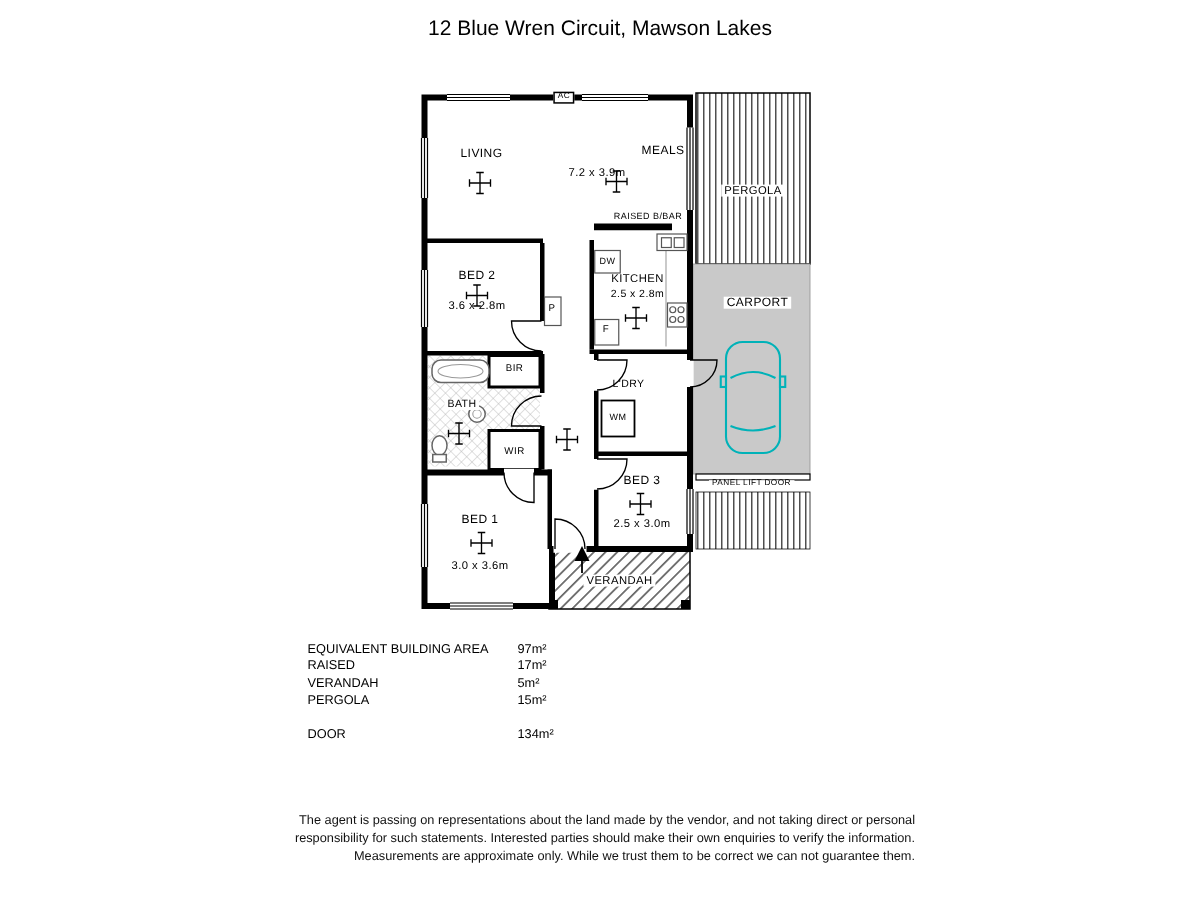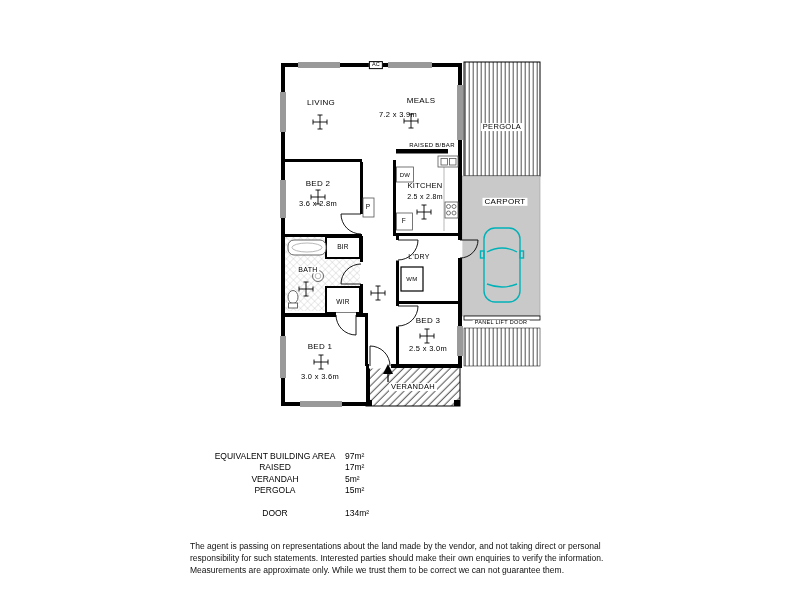--- a/index.html
+++ b/index.html
@@ -8,32 +8,33 @@
   .page { position:absolute; left:0; top:0; width:800px; height:600px; }
   .title { position:absolute; left:400px; top:10px; transform:translateX(-50%);
            font-size:14px; color:#000; white-space:nowrap; }
   .plan-svg { position:absolute; left:0; top:0; }
   .lbl { position:absolute; transform:translate(-50%,-50%); white-space:nowrap;
          color:#000; letter-spacing:0.3px; line-height:1.05; }
   .lbl.bg { background:#fff; padding:0 2px; }
   .lbl.box { background:#fff; border:1px solid #000; padding:0 2px; }
   .f8 { font-size:8px; } .f75 { font-size:7.5px; } .f7 { font-size:7px; }
   .f65 { font-size:6.5px; } .f6 { font-size:6px; } .f55 { font-size:5.5px; }
-  .areas { position:absolute; left:205px; top:451px; font-size:8.5px; color:#000;text-align:center; }
+  .areas { position:absolute; left:205px; top:427px; font-size:8.5px; color:#000; }
   .arow { display:flex; line-height:11.3px; }
   .albl { width:140px; }
   .arow.total { margin-top:12px; }
   .disclaimer { position:absolute; left:400px; top:540px; transform:translateX(-50%);
-                width:420px; text-align:left; font-size:8.5px; line-height:1.42; color:#111; }
+                width:420px; text-align:right; font-size:8.5px; line-height:1.42; color:#111; }
 </style>
 </head>
 <body>
 
 <div class="page">
 
+  <div class="title">12 Blue Wren Circuit, Mawson Lakes</div>
 
   <svg class="plan-svg" width="800" height="600" viewBox="0 0 800 600">
     <defs>
       <pattern id="vstripe" width="4" height="8" patternUnits="userSpaceOnUse">
         <line x1="1.2" y1="0" x2="1.2" y2="8" stroke="#222" stroke-width="0.8"></line>
       </pattern>
       <pattern id="dstripe" width="5.5" height="5.5" patternUnits="userSpaceOnUse" patternTransform="rotate(45)">
         <line x1="1.2" y1="0" x2="1.2" y2="5.5" stroke="#222" stroke-width="0.8"></line>
       </pattern>
       <pattern id="bathhatch" width="5" height="5" patternUnits="userSpaceOnUse" patternTransform="rotate(45)">
@@ -179,21 +180,21 @@
       <use href="#lightcross" transform="translate(321 362)"></use>
     </g>
 
     <g>
       <polygon points="388,364 383,374 393,374" fill="#000"></polygon>
       <line x1="388" y1="374" x2="388" y2="382" stroke="#000" stroke-width="1.2"></line>
     </g>
   </svg>
 
   <div class="lbl f8" style="left:321px;top:103px">LIVING</div>
-  <div class="lbl f8" style="left:421px;top:101px">MEALS</div>
+  <div class="lbl f8" style="left:442px;top:101px">MEALS</div>
   <div class="lbl f75" style="left:398px;top:115px">7.2 x 3.9m</div>
   <div class="lbl f75 bg" style="left:502px;top:127px">PERGOLA</div>
   <div class="lbl f8 bg" style="left:505px;top:202px">CARPORT</div>
   <div class="lbl f55 bg" style="left:501px;top:323px">PANEL LIFT DOOR</div>
   <div class="lbl f6 bg" style="left:432px;top:145px">RAISED B/BAR</div>
   <div class="lbl f75" style="left:425px;top:186px">KITCHEN</div>
   <div class="lbl f7" style="left:425px;top:197px">2.5 x 2.8m</div>
   <div class="lbl f6" style="left:405px;top:175px">DW</div>
   <div class="lbl f65" style="left:404px;top:221px">F</div>
   <div class="lbl f65" style="left:368px;top:207px">P</div>

